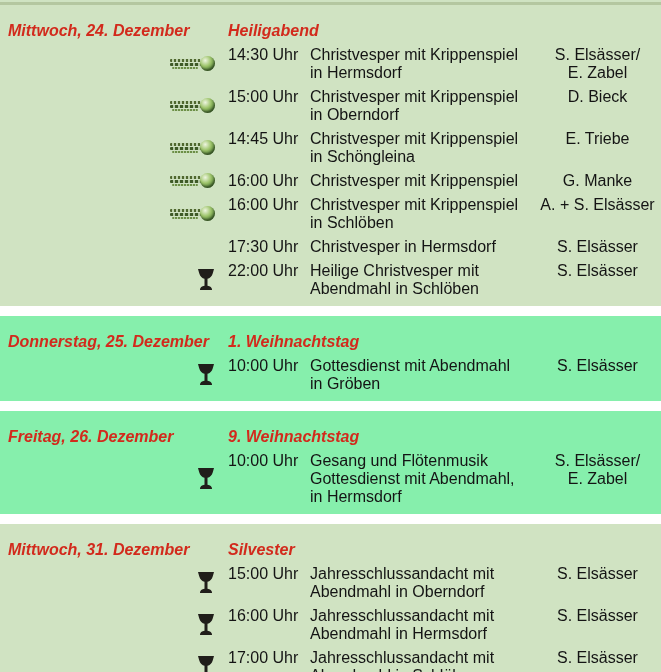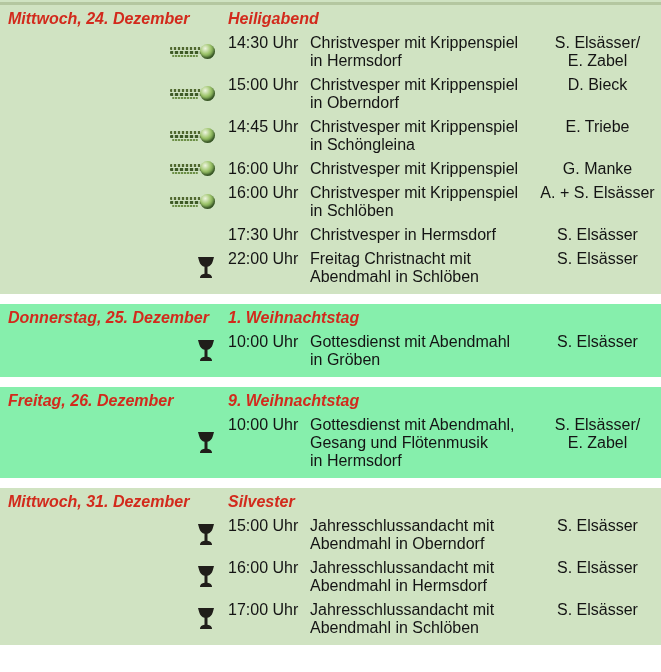--- a/index.html
+++ b/index.html
@@ -7,21 +7,21 @@
     width: 661px; height: 672px;
     background: #ffffff;
     font-family: "Liberation Sans", sans-serif;
     color: #141414;
     overflow: hidden;
   }
   #top-strip {
     height: 5px;
     background: linear-gradient(to bottom, #cfe3c2 0 2px, #b4c7a0 2px 5px);
   }
-  .section { margin-bottom: 10px; padding: 4px 0 8px 0; }
+  .section { margin-bottom: 10px; padding: 16px 0 8px 0; }
   .section.green  { background: #d0e3c2; }
   .section.orange { background: #86efac; }
 
   .sec-header {
     display: flex;
     font-weight: bold;
     font-style: italic;
     font-size: 16px;
     line-height: 20px;
     color: #d22a1c;
@@ -216,21 +216,21 @@
 
   <div class="row">
     <span class="cell-icon">
 
       <svg class="chalice" width="18" height="25" viewBox="0 0 18 25" aria-hidden="true" style="display: inline-block;">
         <path d="M1 1 h16 l-1.2 4.2 c-0.9 3.2 -3 5 -5.3 5.6 l0 7 c2.8 0.6 4.5 1.8 4.5 3.7 l0 0.5 H3 l0 -0.5 c0 -1.9 1.7 -3.1 4.5 -3.7 l0 -7 C5.2 10.2 3.1 8.4 2.2 5.2 Z" fill="#201e1a"></path>
       </svg>
     </span>
     <span class="cell-time">22:00 Uhr</span>
     <span class="cell-desc">
-            <div>Freitag Christnacht mit</div>
+            <div>Heilige Christvesper mit</div>
             <div>Abendmahl in Schlöben</div>
           </span>
     <span class="cell-leader">
             <div>S. Elsässer</div>
           </span>
   </div>
 </div>
   </div>
 
   <div class="section orange">
@@ -266,22 +266,22 @@
     <div class="rows">
   <div class="row">
     <span class="cell-icon">
 
       <svg class="chalice" width="18" height="25" viewBox="0 0 18 25" aria-hidden="true" style="display: inline-block;">
         <path d="M1 1 h16 l-1.2 4.2 c-0.9 3.2 -3 5 -5.3 5.6 l0 7 c2.8 0.6 4.5 1.8 4.5 3.7 l0 0.5 H3 l0 -0.5 c0 -1.9 1.7 -3.1 4.5 -3.7 l0 -7 C5.2 10.2 3.1 8.4 2.2 5.2 Z" fill="#201e1a"></path>
       </svg>
     </span>
     <span class="cell-time">10:00 Uhr</span>
     <span class="cell-desc">
+            <div>Gesang und Flötenmusik</div>
             <div>Gottesdienst mit Abendmahl,</div>
-            <div>Gesang und Flötenmusik</div>
             <div>in Hermsdorf</div>
           </span>
     <span class="cell-leader">
             <div>S. Elsässer/</div>
             <div>E. Zabel</div>
           </span>
   </div>
 </div>
   </div>
 

